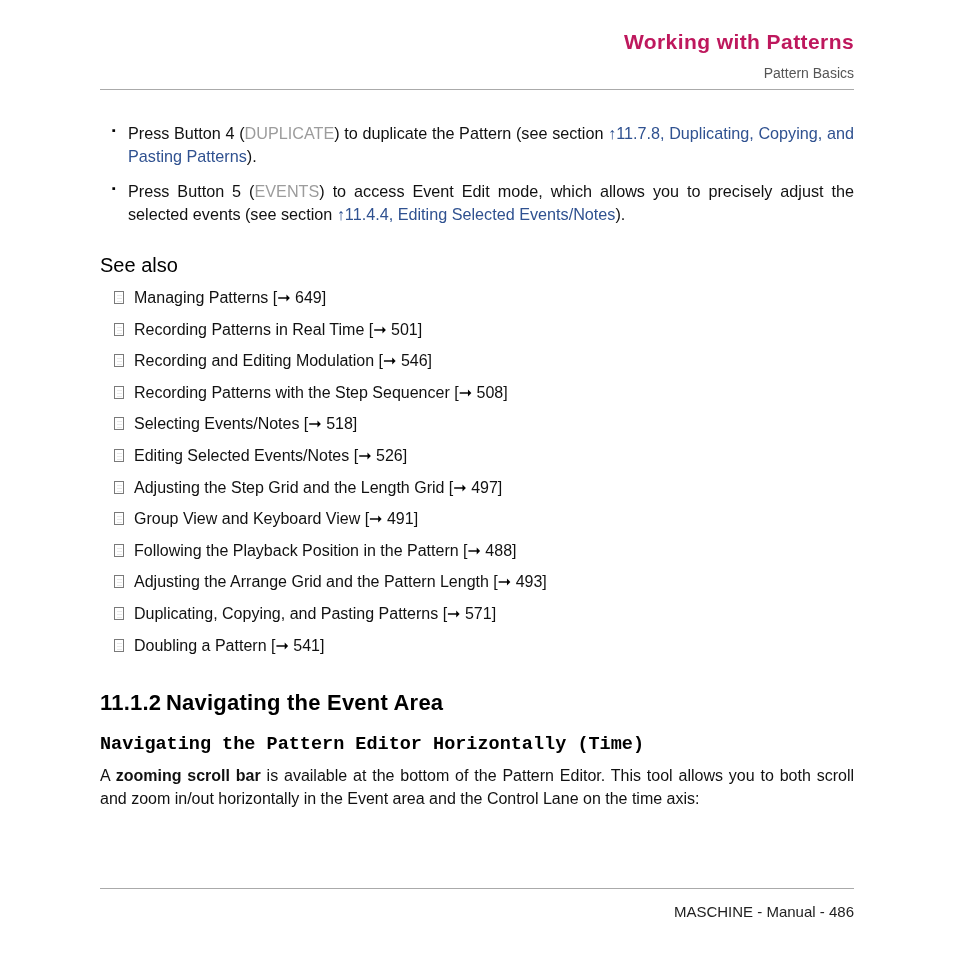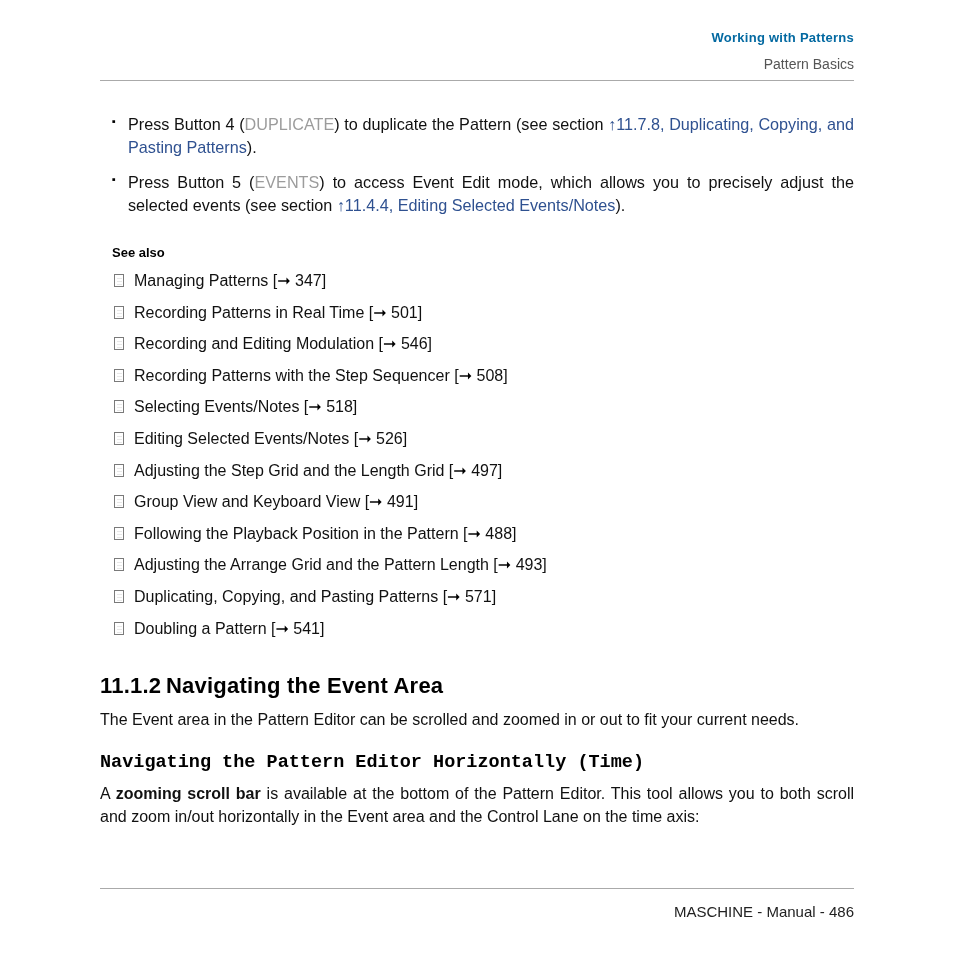--- a/index.html
+++ b/index.html
@@ -17,23 +17,23 @@
     width: 954px;
     height: 954px;
     padding: 30px 100px 50px 100px;
   }
   .header {
     text-align: right;
     margin-bottom: 8px;
   }
   .header-title {
     font-weight: 700;
-    font-size: 13px;
+    font-size: 21px;
     letter-spacing: 0.02em;
-    color: #0369a1;
+    color: #be185d;
   }
   .header-sub {
     font-size: 14px;
     color: #555;
     margin-top: 11px;
   }
   hr.rule {
     border: 0;
     border-top: 1px solid #aaa;
     margin: 4px 0 32px 0;
@@ -66,23 +66,23 @@
     color: #000;
   }
   .ui-label {
     color: #9c9c9c;
   }
   a.ref {
     color: #2f5190;
     text-decoration: none;
   }
   .see-also {
-    font-weight: 700;
-    font-size: 13px;
-    margin: 0 0 10px 12px;
+    font-weight: 400;
+    font-size: 20px;
+    margin: 0 0 10px 0;
   }
   .see-list {
     list-style: none;
     padding: 0;
     margin: 0 0 34px 14px;
   }
   .see-list li {
     font-size: 16px;
     line-height: 1.35;
     margin-bottom: 10px;
@@ -160,38 +160,37 @@
     <li>
       <span>Press Button 4 (</span><span class="ui-label">DUPLICATE</span><span>) to duplicate the Pattern (see section </span><a href="#" class="ref">↑11.7.8, Duplicating, Copying, and Pasting Patterns</a><span>).</span>
     </li>
     <li>
       <span>Press Button 5 (</span><span class="ui-label">EVENTS</span><span>) to access Event Edit mode, which allows you to precisely adjust the selected events (see section </span><a href="#" class="ref">↑11.4.4, Editing Selected Events/Notes</a><span>).</span>
     </li>
   </ul>
 
   <div class="see-also">See also</div>
   <ul class="see-list" id="see-list">
-      <li><span class="doc-icon"></span><span>Managing Patterns [</span><span class="arrow">➞</span><span> 347]</span></li>
+      <li><span class="doc-icon"></span><span>Managing Patterns [</span><span class="arrow">➞</span><span> 649]</span></li>
       <li><span class="doc-icon"></span><span>Recording Patterns in Real Time [</span><span class="arrow">➞</span><span> 501]</span></li>
       <li><span class="doc-icon"></span><span>Recording and Editing Modulation [</span><span class="arrow">➞</span><span> 546]</span></li>
       <li><span class="doc-icon"></span><span>Recording Patterns with the Step Sequencer [</span><span class="arrow">➞</span><span> 508]</span></li>
       <li><span class="doc-icon"></span><span>Selecting Events/Notes [</span><span class="arrow">➞</span><span> 518]</span></li>
       <li><span class="doc-icon"></span><span>Editing Selected Events/Notes [</span><span class="arrow">➞</span><span> 526]</span></li>
       <li><span class="doc-icon"></span><span>Adjusting the Step Grid and the Length Grid [</span><span class="arrow">➞</span><span> 497]</span></li>
       <li><span class="doc-icon"></span><span>Group View and Keyboard View [</span><span class="arrow">➞</span><span> 491]</span></li>
       <li><span class="doc-icon"></span><span>Following the Playback Position in the Pattern [</span><span class="arrow">➞</span><span> 488]</span></li>
       <li><span class="doc-icon"></span><span>Adjusting the Arrange Grid and the Pattern Length [</span><span class="arrow">➞</span><span> 493]</span></li>
       <li><span class="doc-icon"></span><span>Duplicating, Copying, and Pasting Patterns [</span><span class="arrow">➞</span><span> 571]</span></li>
       <li><span class="doc-icon"></span><span>Doubling a Pattern [</span><span class="arrow">➞</span><span> 541]</span></li>
     </ul>
 
   <h2 class="section">
     <span class="num">11.1.2</span><span>Navigating the Event Area</span>
   </h2>
-  <p class="body-p">The Event area in the Pattern Editor can be scrolled and zoomed in or out to fit your current needs.</p>
 
   <h3 class="subsection">Navigating the Pattern Editor Horizontally (Time)</h3>
   <p class="body-p">
     <span>A </span><span class="bold">zooming scroll bar</span><span> is available at the bottom of the Pattern Editor. This tool allows you to both scroll and zoom in/out horizontally in the Event area and the Control Lane on the time axis:</span>
   </p>
 
   <div class="footer">
     <hr class="bottom">
     <div class="footer-text">MASCHINE - Manual - 486</div>
   </div>

